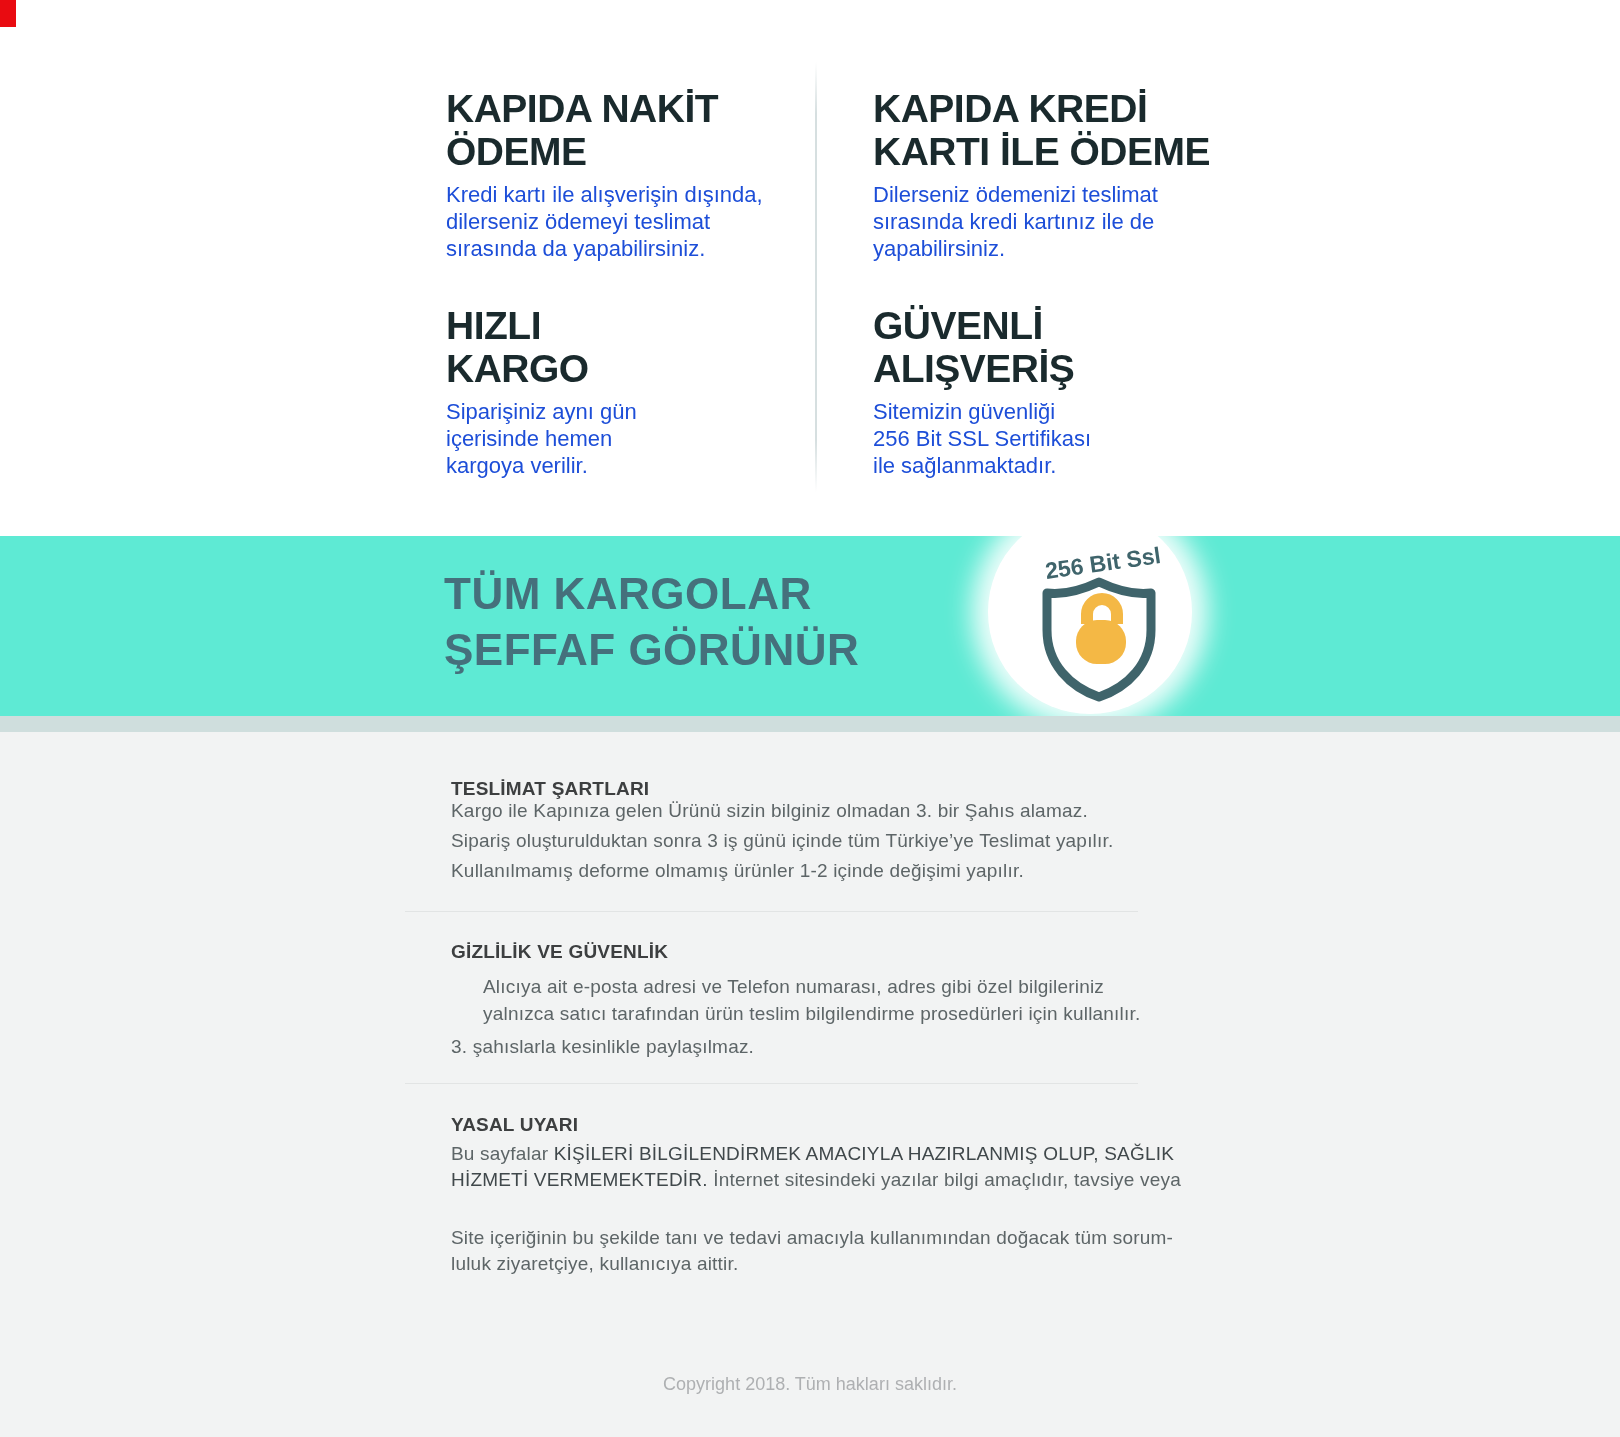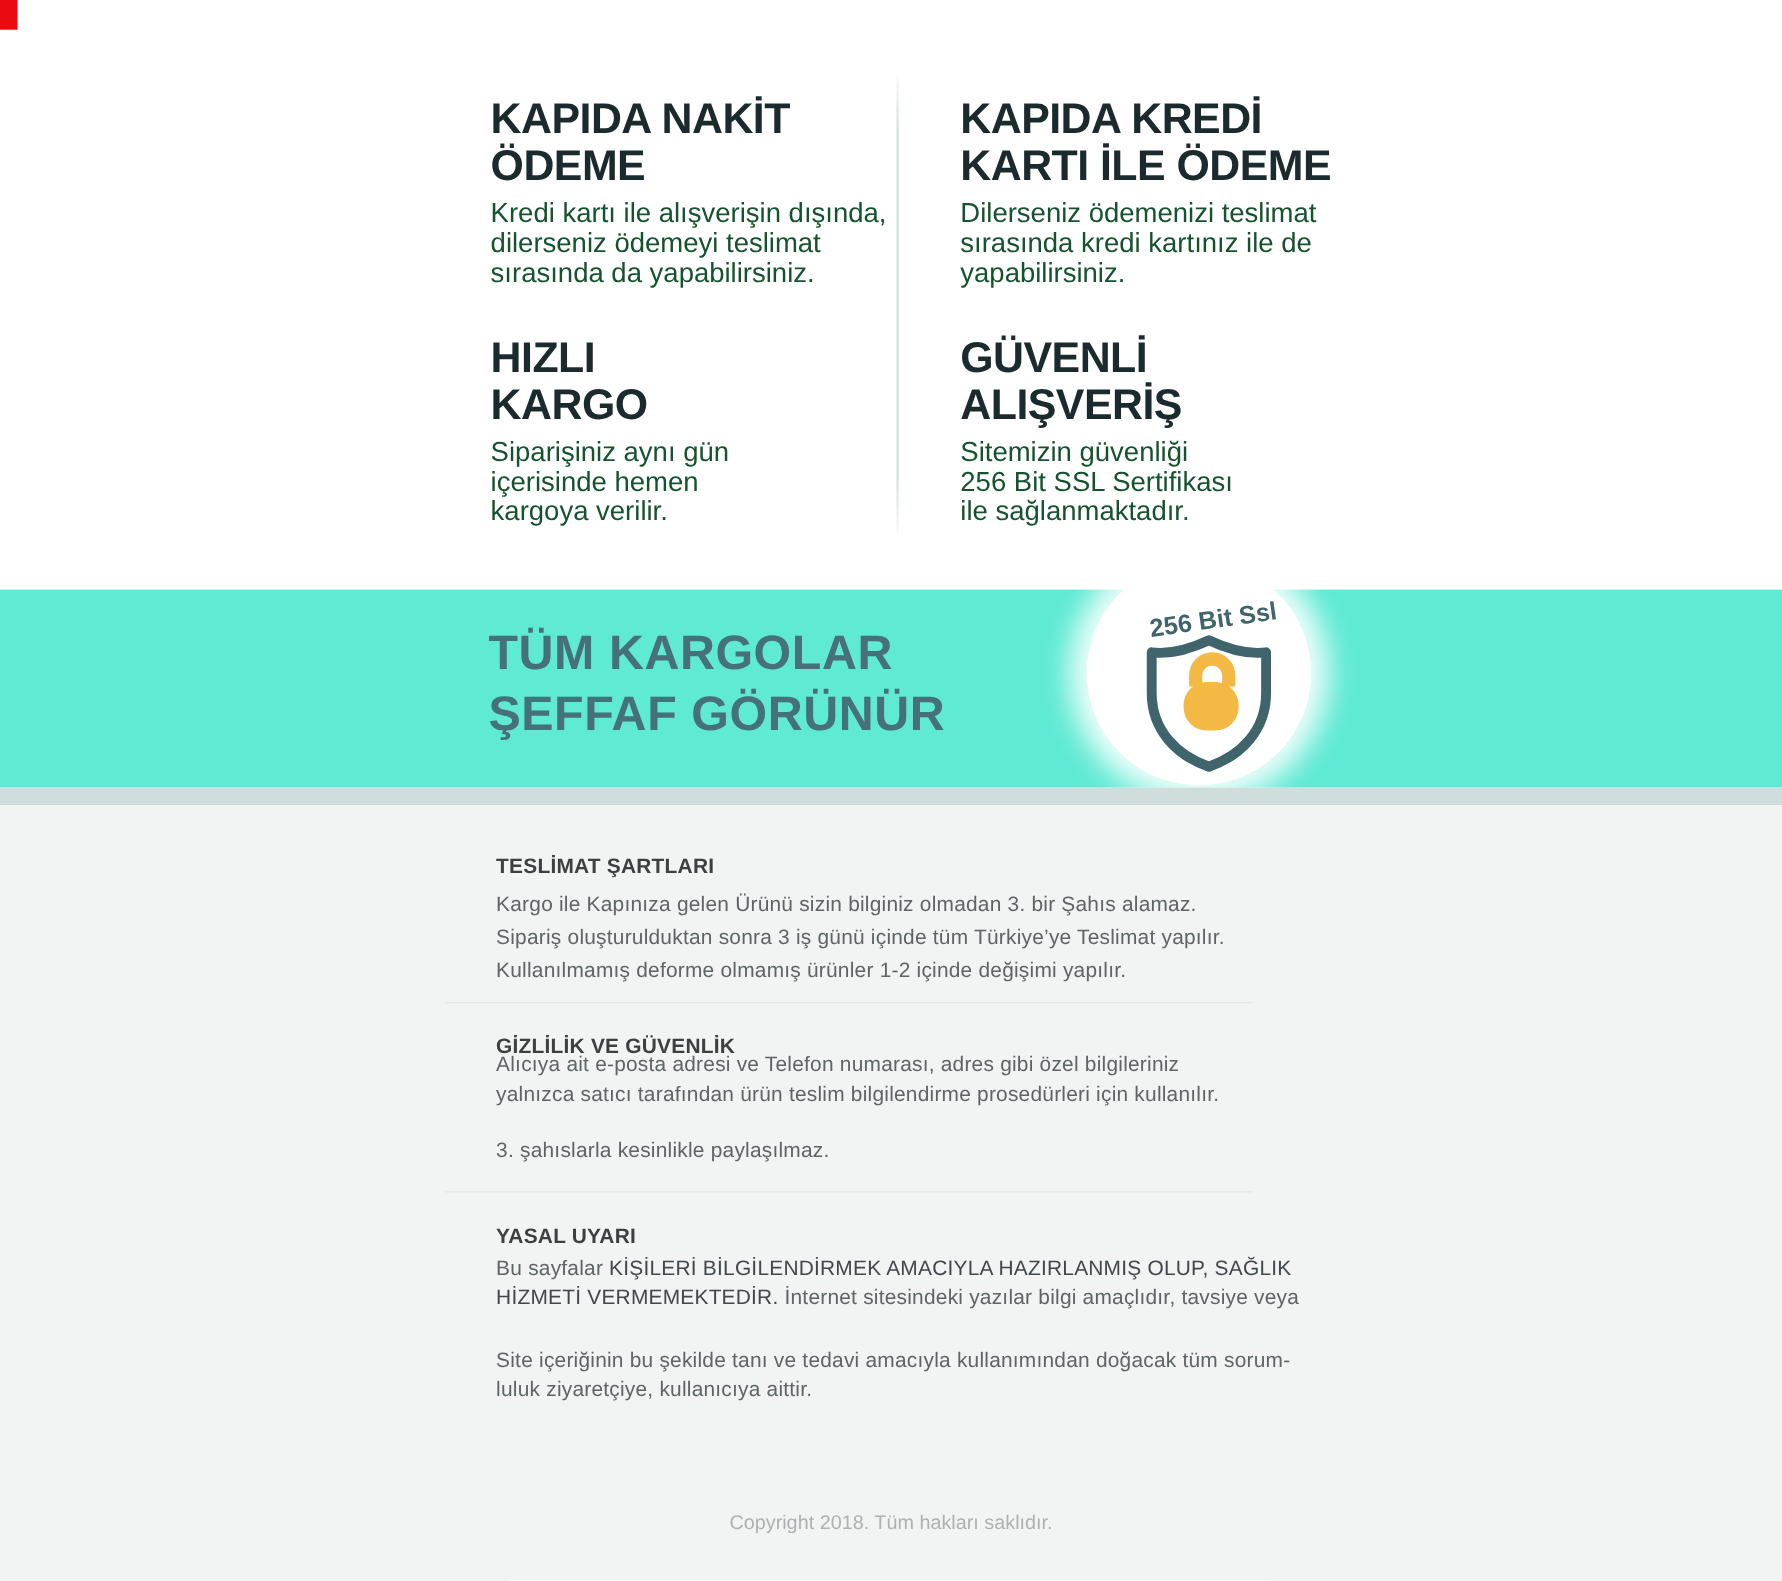--- a/index.html
+++ b/index.html
@@ -21,21 +21,21 @@
   }
   .feature { position:absolute; width:380px; }
   .f1 { left:430px; top:87px; }
   .f2 { left:857px; top:87px; }
   .f3 { left:430px; top:304px; }
   .f4 { left:857px; top:304px; }
   .f-title {
     margin:0; font-size:39px; line-height:43px; font-weight:700;
     letter-spacing:-0.5px; color:#1a2a2d;
   }
-  .f-body { margin:8px 0 0 0; font-size:25px; line-height:27px; color:#14532d; }
+  .f-body { margin:8px 0 0 0; font-size:22px; line-height:27px; color:#1d4ed8; }
 
   
   .band { position:absolute; left:0; top:536px; width:1620px; height:180px; background:#5eead4; }
   .band-title {
     position:absolute; left:444px; top:30px; margin:0;
     font-size:44px; line-height:56px; font-weight:700;
     letter-spacing:0.5px; color:#45707c;
   }
   .badge-circle {
     position:absolute; left:988px; top:-26px; width:204px; height:204px;
@@ -55,23 +55,23 @@
   .legal { position:absolute; left:0; top:732px; width:1620px; height:705px; background:#f2f3f3; }
   .l-head {
     position:absolute; left:451px; margin:0;
     font-size:19px; font-weight:700; letter-spacing:0.2px; color:#3d3f40;
   }
   .l-body {
     position:absolute; left:451px; width:760px; margin:0;
     font-size:19px; letter-spacing:0.2px; color:#5d6567;
   }
   .h-teslimat { top:46px; }
-  .p-teslimat { top:76px;  line-height:30px; }
+  .p-teslimat { top:64px;  line-height:30px; }
   .h-gizlilik { top:209px; }
-  .p-gizlilik { top:223px; line-height:27px; }
+  .p-gizlilik { top:241px; line-height:27px;margin-left:32px; }
   .p-note     { top:301px; line-height:27px; }
   .h-yasal    { top:382px; }
   .p-yasal1   { top:409px; line-height:26px; }
   .p-yasal2   { top:493px; line-height:26px; }
   .l-em { color:#40484b; }
   .l-div { position:absolute; left:405px; width:733px; height:1px; background:#e2e4e4; }
   .div1 { top:179px; }
   .div2 { top:351px; }
   .copyright {
     position:absolute; left:0; top:642px; width:100%;

